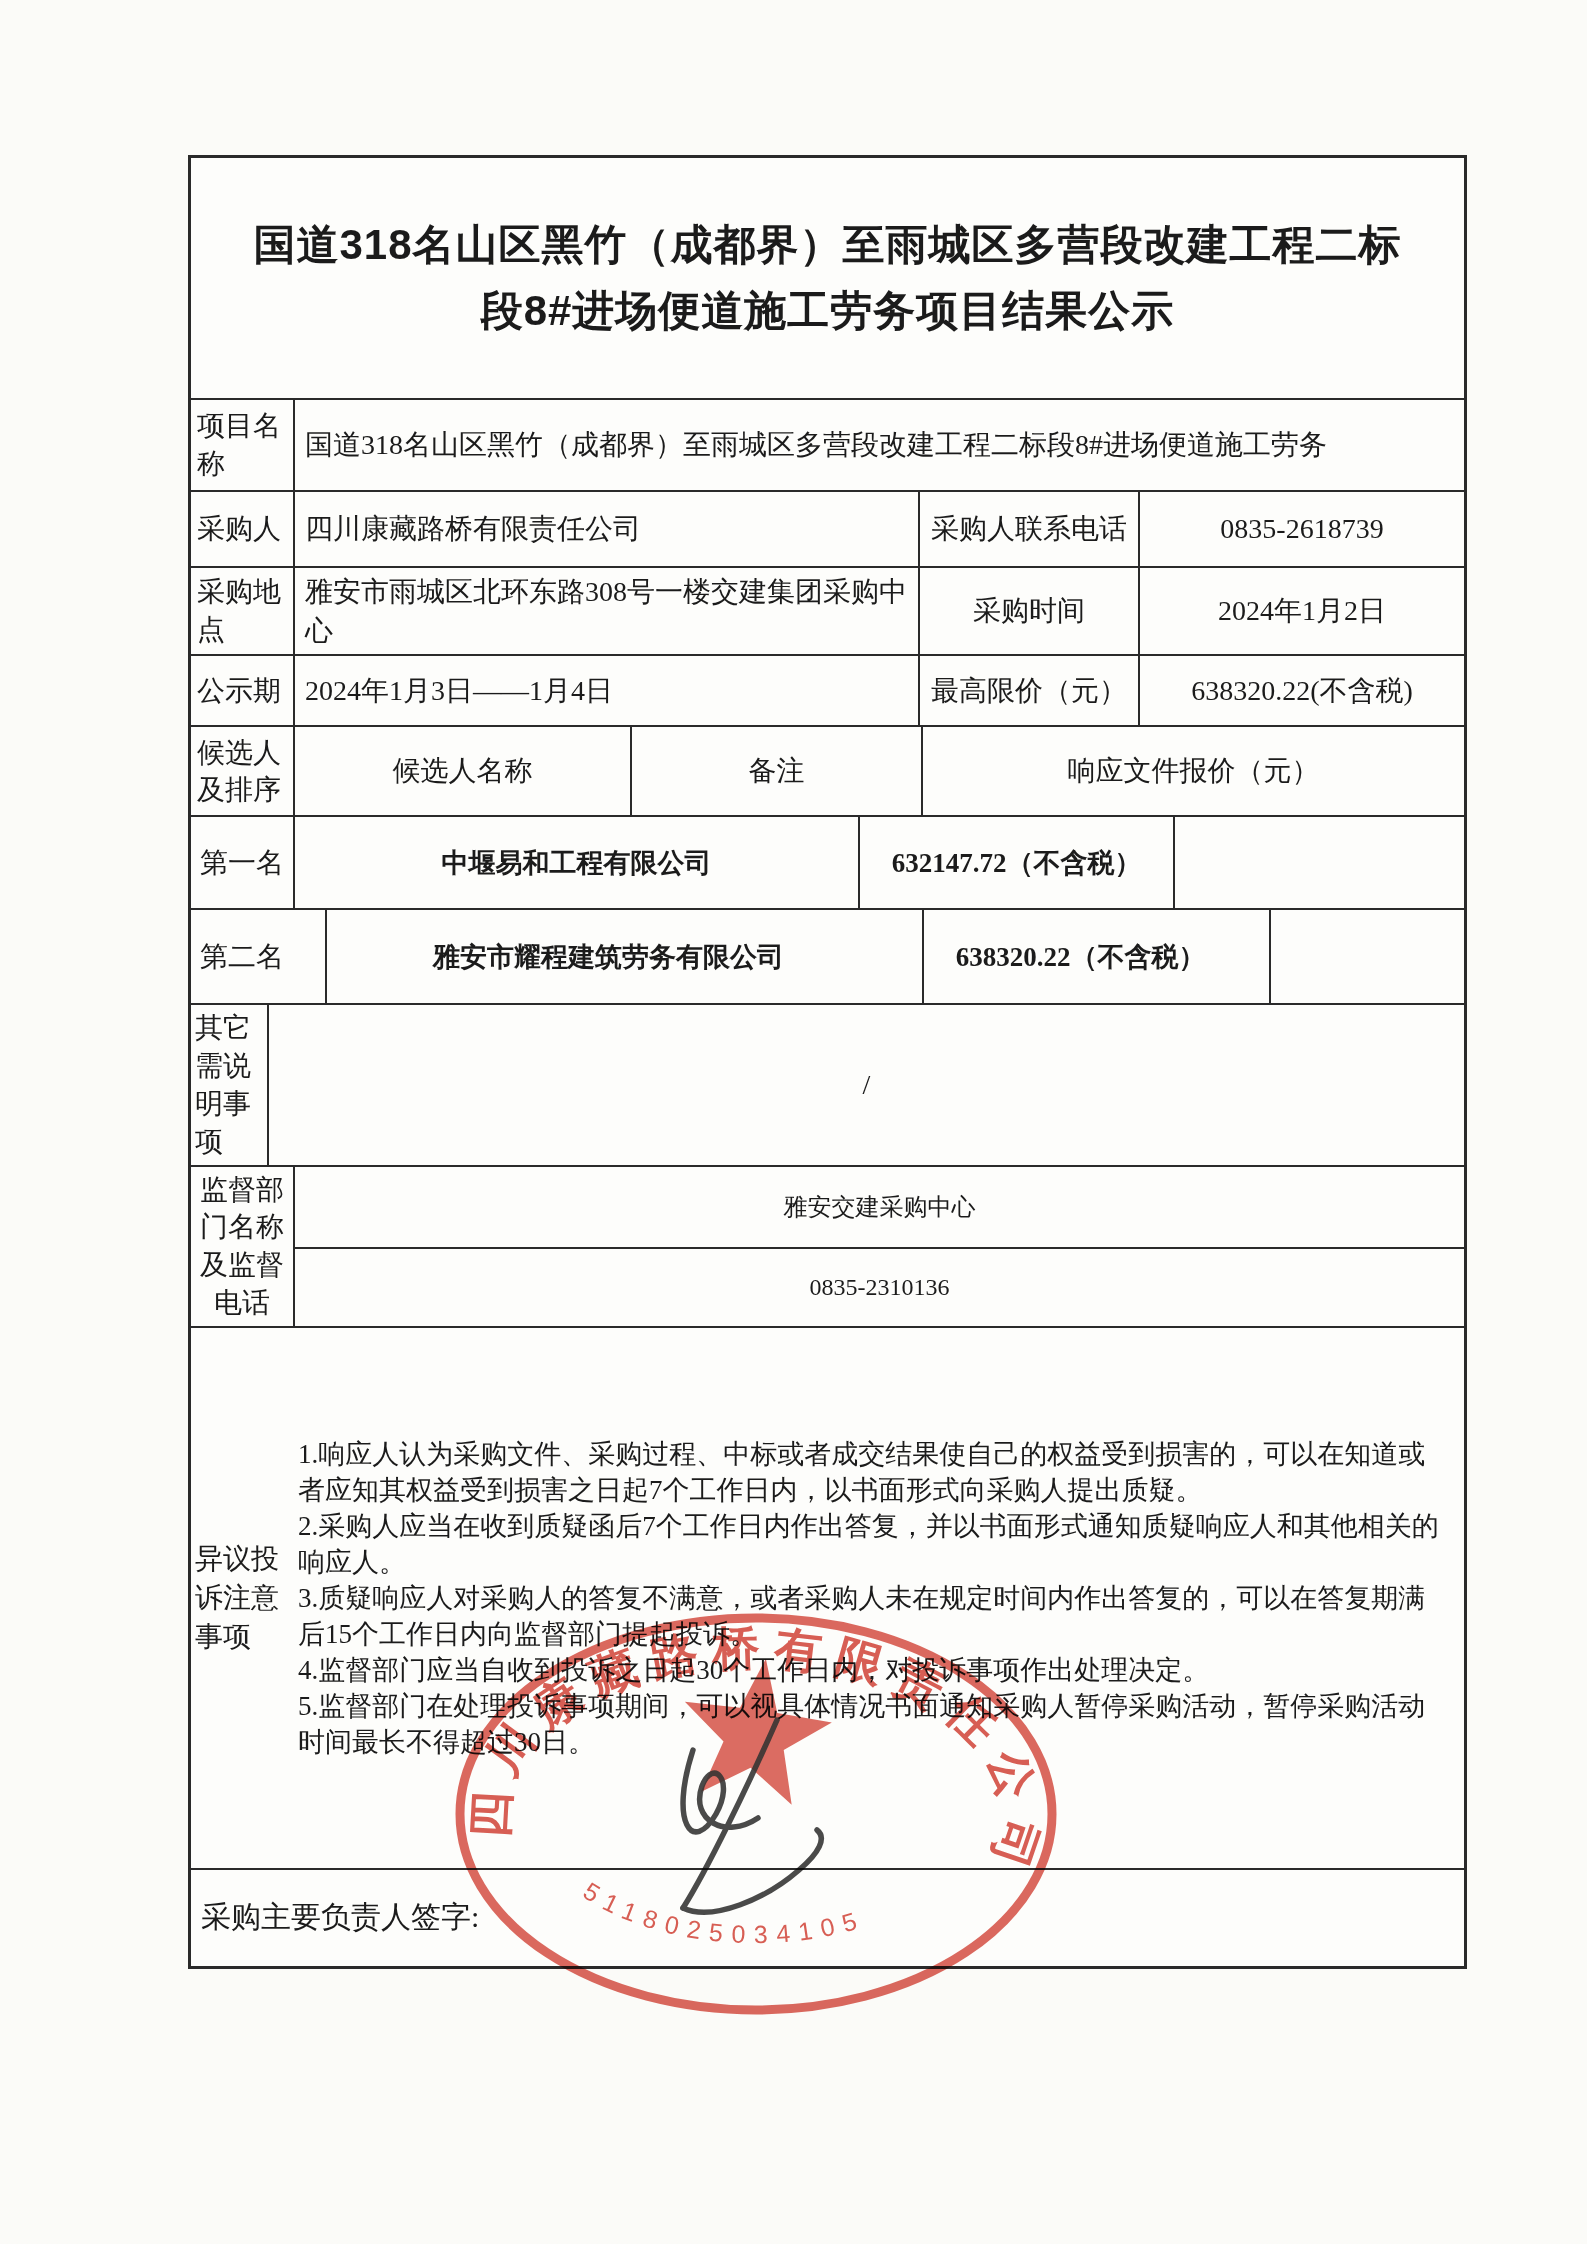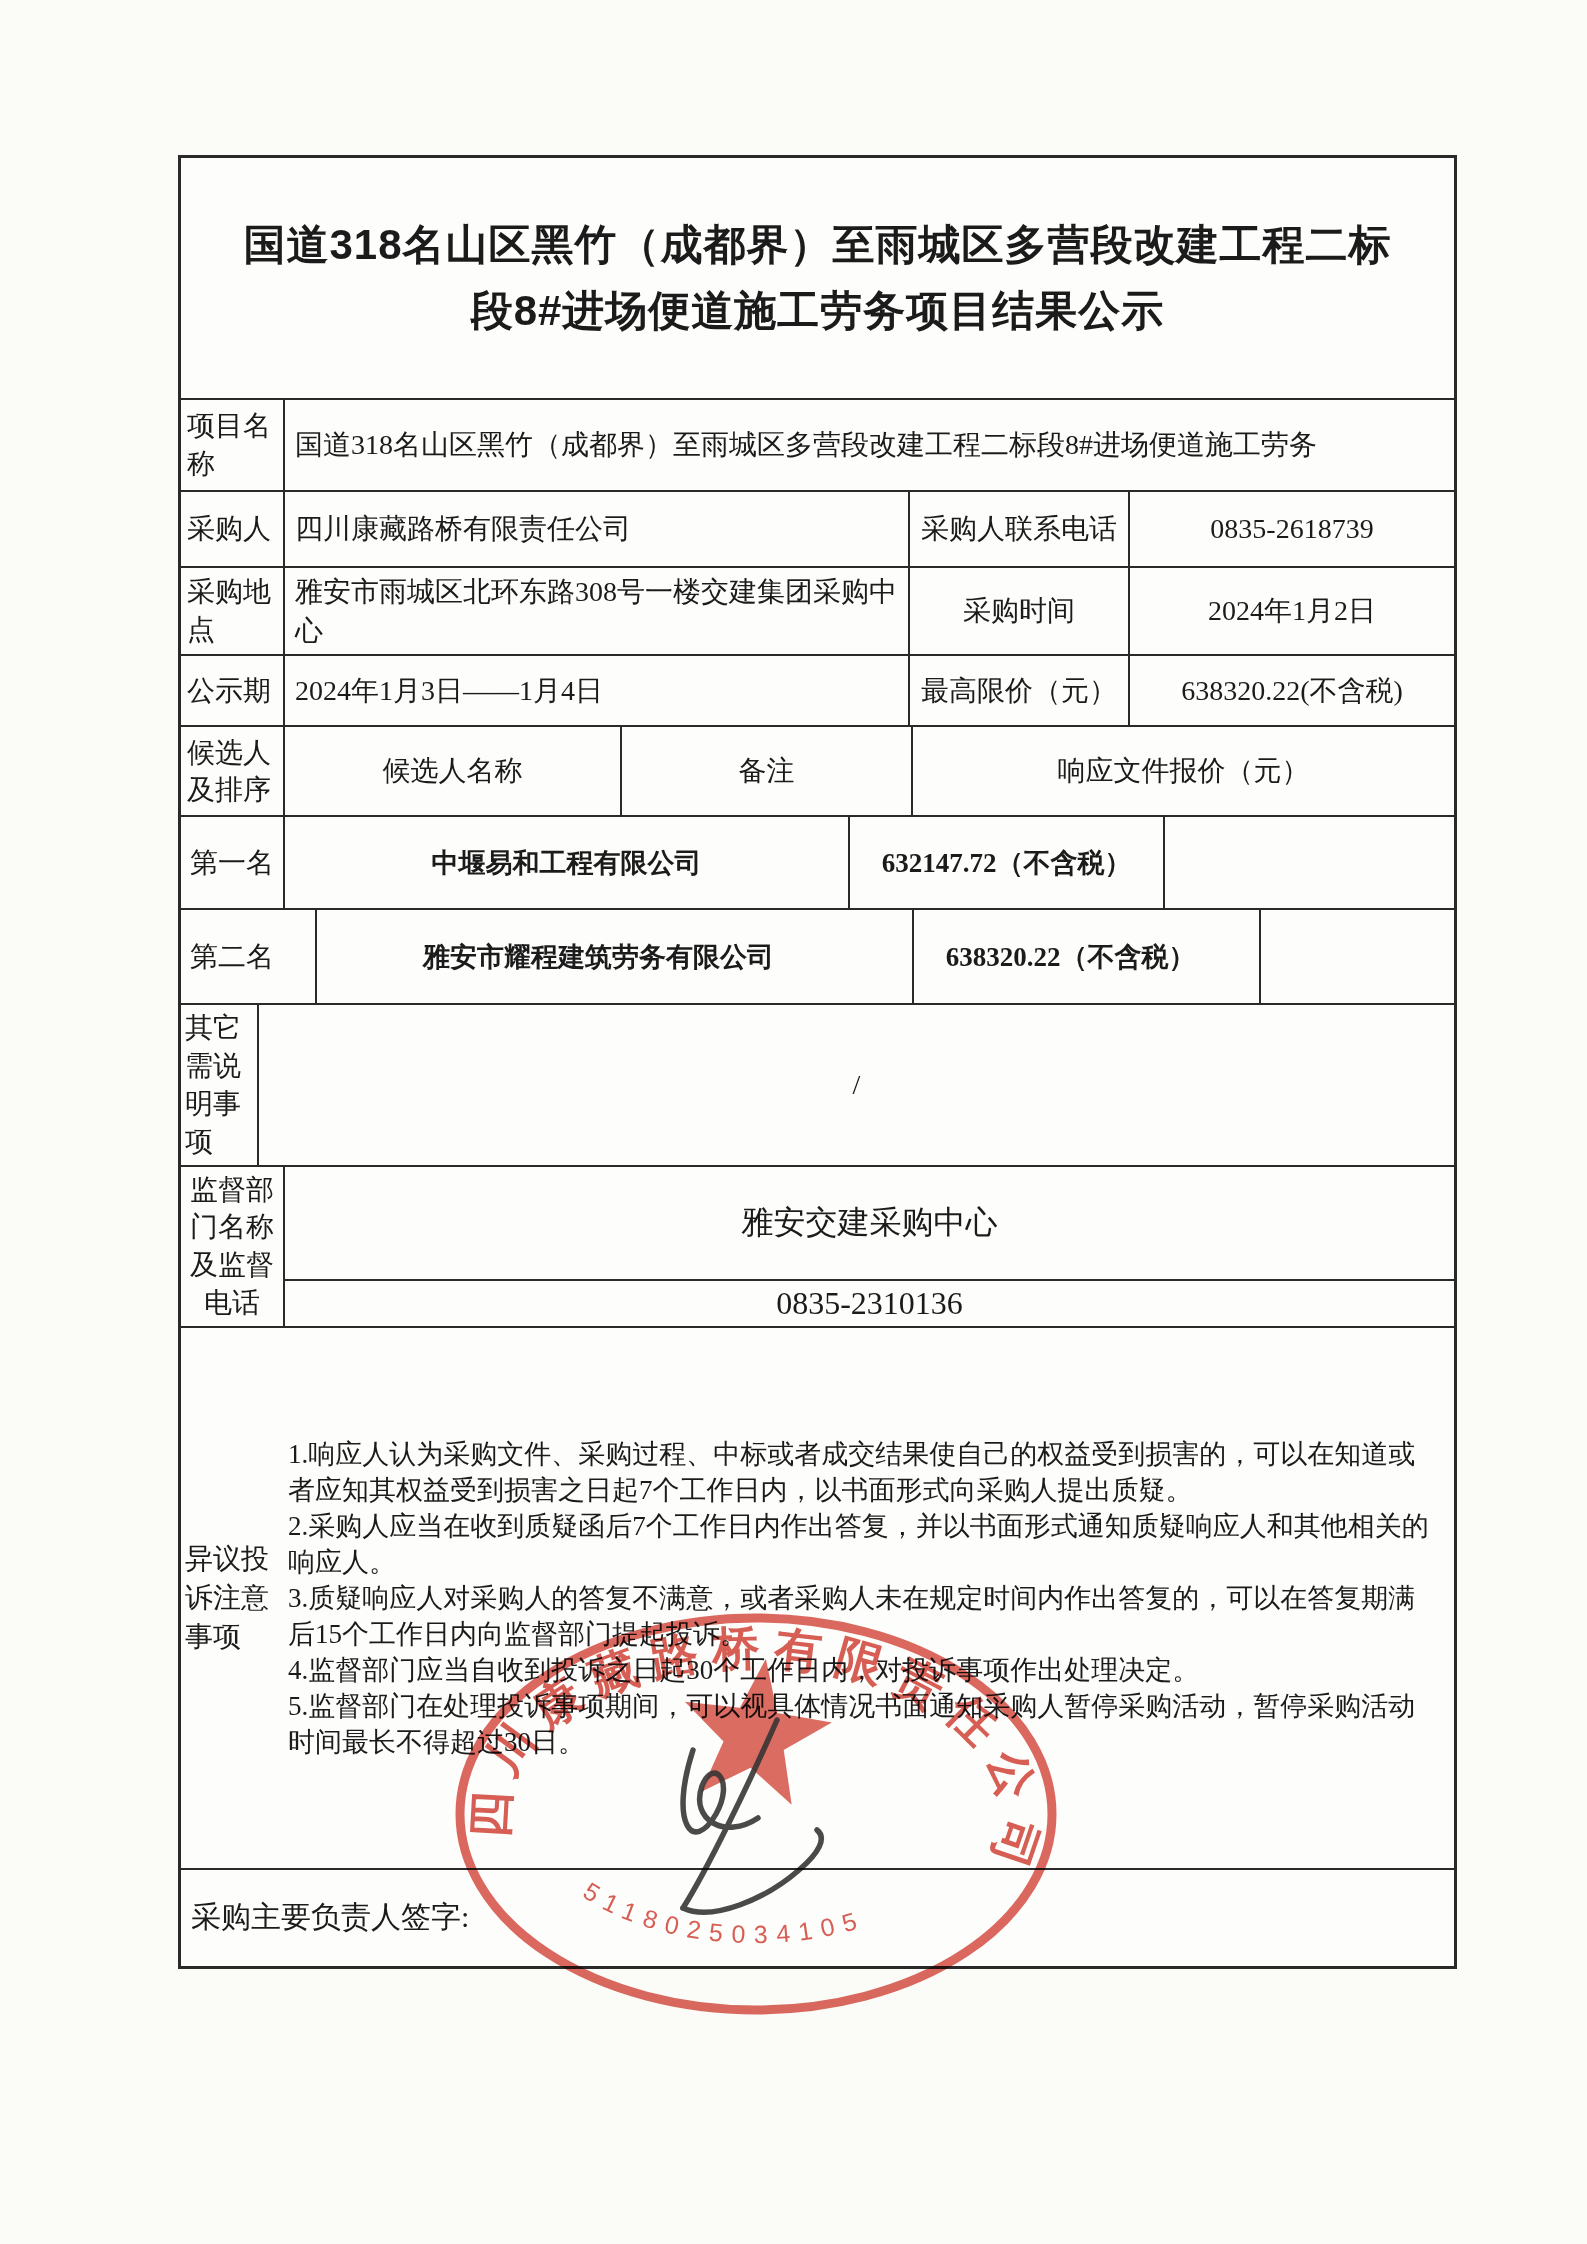--- a/index.html
+++ b/index.html
@@ -10,21 +10,21 @@
   html,body{width:1587px;height:2244px;}
   body{
     position:relative;
     background:#fbfbf8;
     font-family:"Liberation Serif", serif;
     color:var(--ink);
     overflow:hidden;
   }
   .doc-table{
     position:absolute;
-    left:178px; top:155px;
+    left:188px; top:155px;
     width:1279px;
     border:3px solid var(--line);
     background:#fdfdfb;
   }
   .row{display:flex;border-top:2px solid var(--line);align-items:stretch;}
   .row:first-child{border-top:none;}
   .cell{
     border-left:2px solid var(--line);
     display:flex;align-items:center;
     font-size:28px;
@@ -59,21 +59,21 @@
   .midlab{width:220px;flex:0 0 auto;}
   .val2{flex:1 1 auto;}
   .colwide{width:625px;flex:0 0 auto;}
   .cand-name-head{width:337px;flex:0 0 auto;}
   .cand-price-head{width:543px;flex:0 0 auto;}
   .cand-name{width:565px;flex:0 0 auto;font-weight:600;font-size:27px;}
   .cand-price{width:315px;flex:0 0 auto;font-weight:600;font-size:27px;}
   .lab-other{width:76px;flex:0 0 auto;padding:4px 4px;justify-content:flex-end;}
   .lab-other .wrapbox{width:86px;line-height:1.35;}
   .superv-right{flex:1 1 auto;display:flex;flex-direction:column;border-left:2px solid var(--line);padding:0;}
-  .superv-sub{flex:0 0 80px;display:flex;align-items:center;justify-content:center;font-size:32px;margin-top:16px;}
+  .superv-sub{flex:0 0 80px;display:flex;align-items:center;justify-content:center;font-size:24px;}
   .superv-sub.second{flex:1 1 auto;border-top:2px solid var(--line);}
   .lab-objection{width:95px;flex:0 0 auto;padding:4px 4px;align-items:center;}
   .lab-objection .wrapbox{width:88px;line-height:1.4;}
   .objection-content{
     flex:1 1 auto;display:block;
     padding:108px 14px 0 12px;
     font-size:27px;line-height:36px;
   }
   .sign-cell{width:100%;font-size:30px;align-items:center;padding-left:10px;}
   

